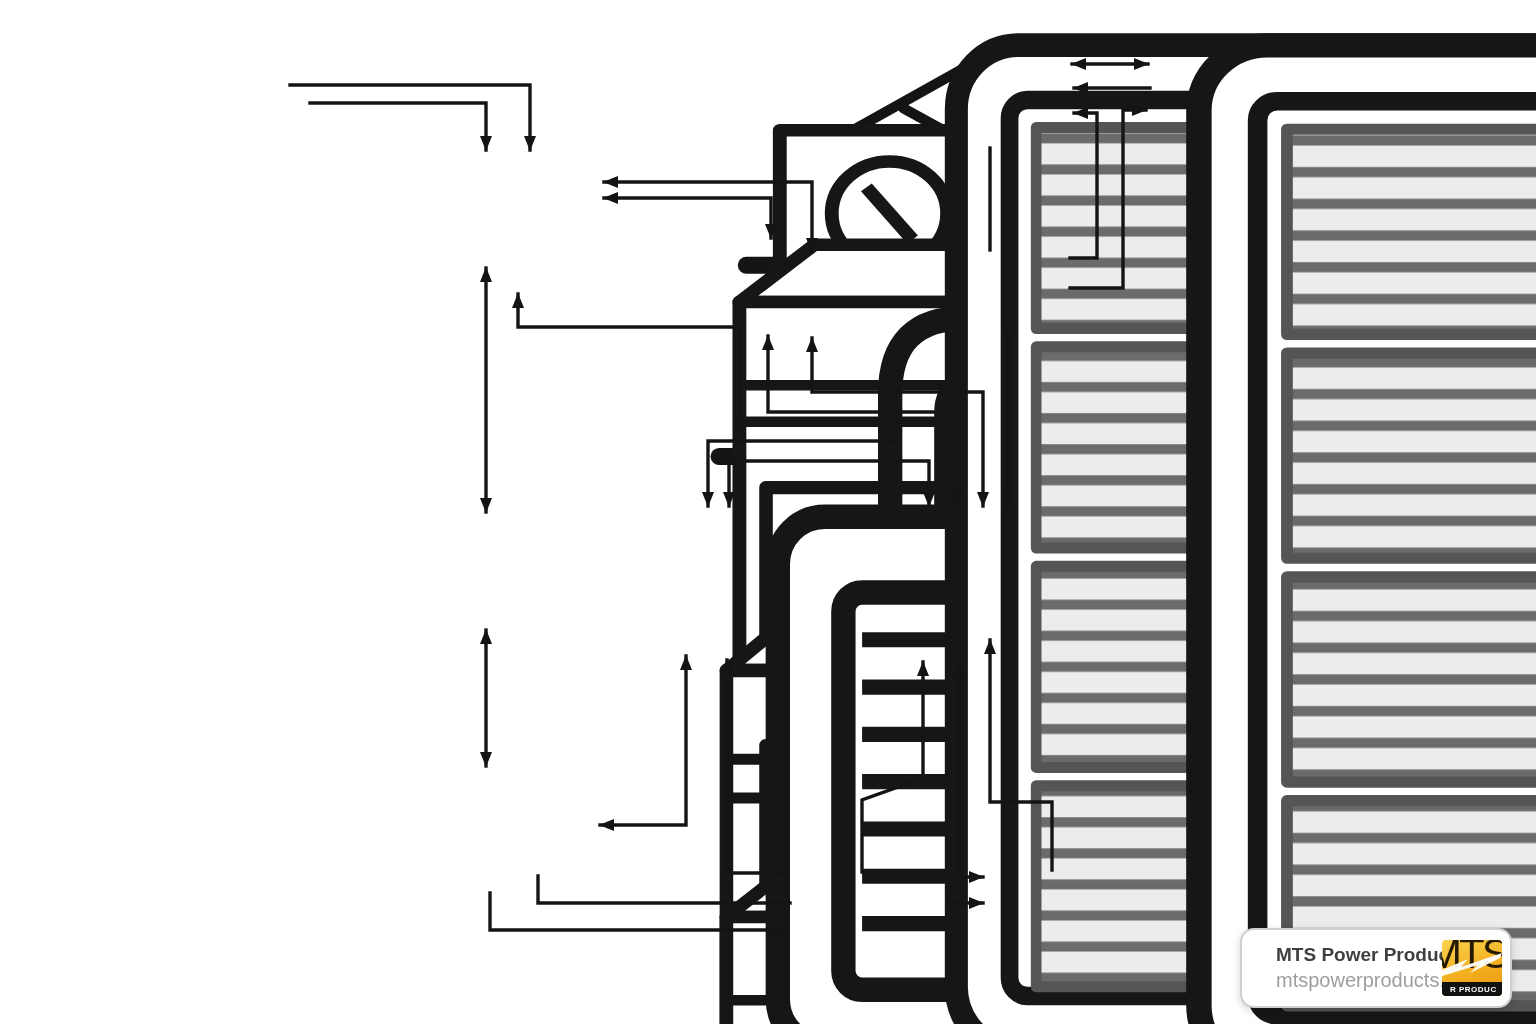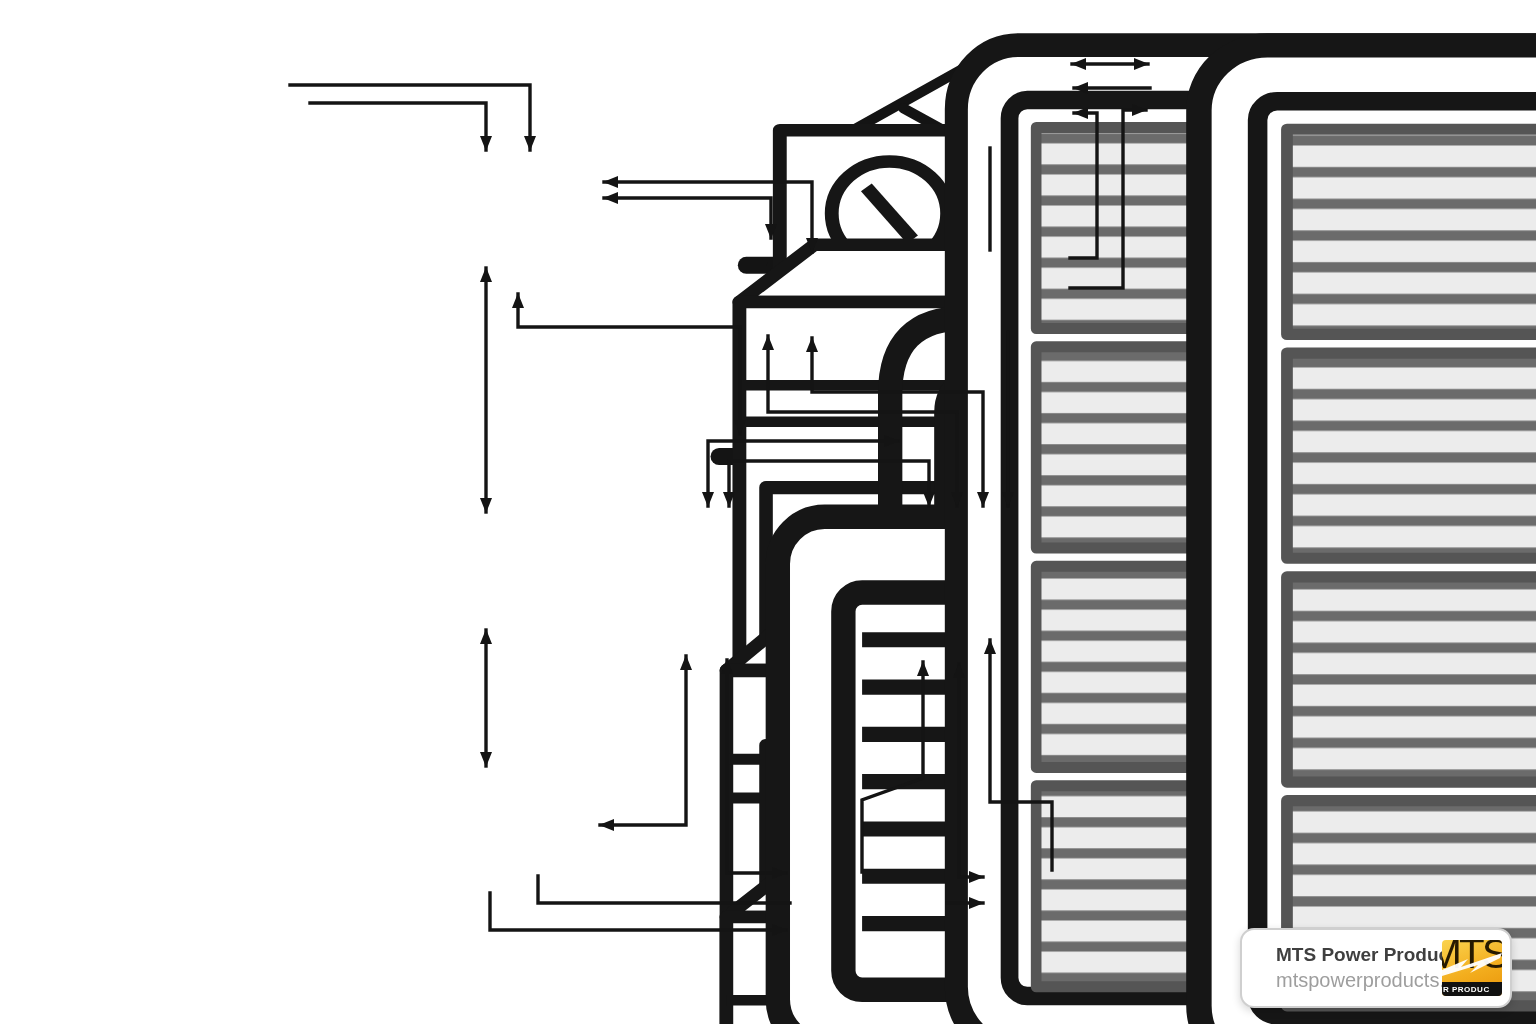--- a/index.html
+++ b/index.html
@@ -22,21 +22,21 @@
     background:linear-gradient(160deg,#fad34f 0%,#f3ae1e 55%,#e9940a 100%);
   }
   .logo-letters{
     position:absolute;left:-15px;top:-7px;font-size:42px;font-weight:400;color:#261a00;
     letter-spacing:-3px;line-height:1;
   }
   .logo-bolt{position:absolute;left:0;top:0;}
   .logo-banner{
     position:absolute;left:0;bottom:0;width:100%;height:14px;background:#111111;color:#ffffff;
     font-size:8px;font-weight:bold;letter-spacing:.5px;display:flex;align-items:center;
-    white-space:nowrap;padding-left:1px;
+    white-space:nowrap;padding-left:8px;
   }
 </style>
 </head>
 <body>
 
 <div class="stage">
 
   <svg class="diagram" width="1536" height="1024" viewBox="0 0 1536 1024" xmlns="http://www.w3.org/2000/svg">
     <defs>
       <marker id="arr" viewBox="0 0 17 14" refX="15" refY="7" markerWidth="17" markerHeight="14" orient="auto-start-reverse" markerUnits="userSpaceOnUse">

